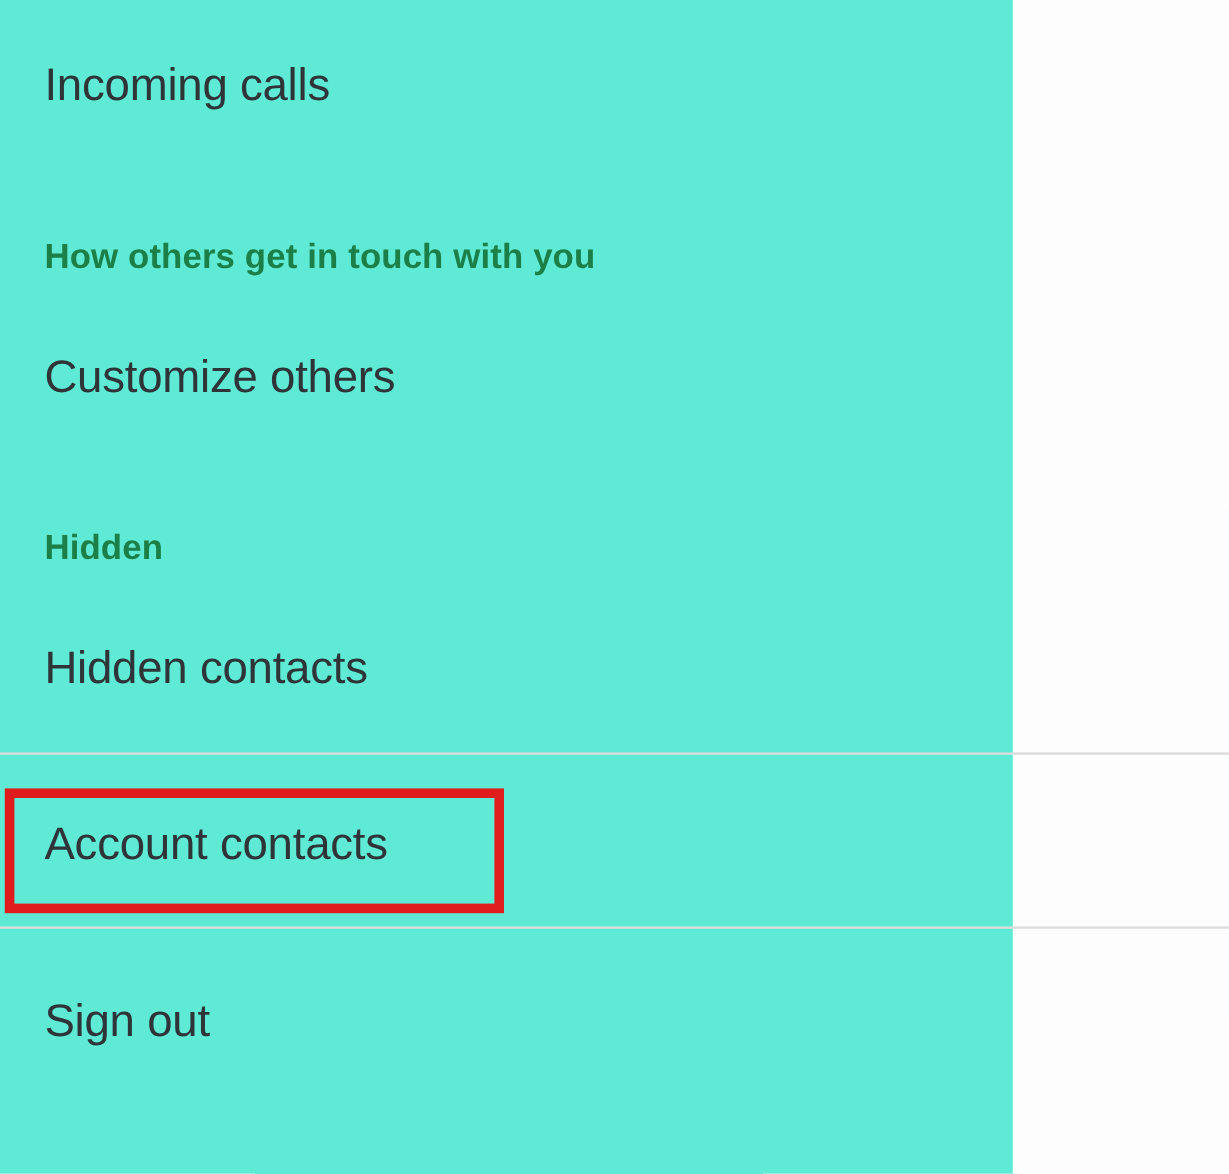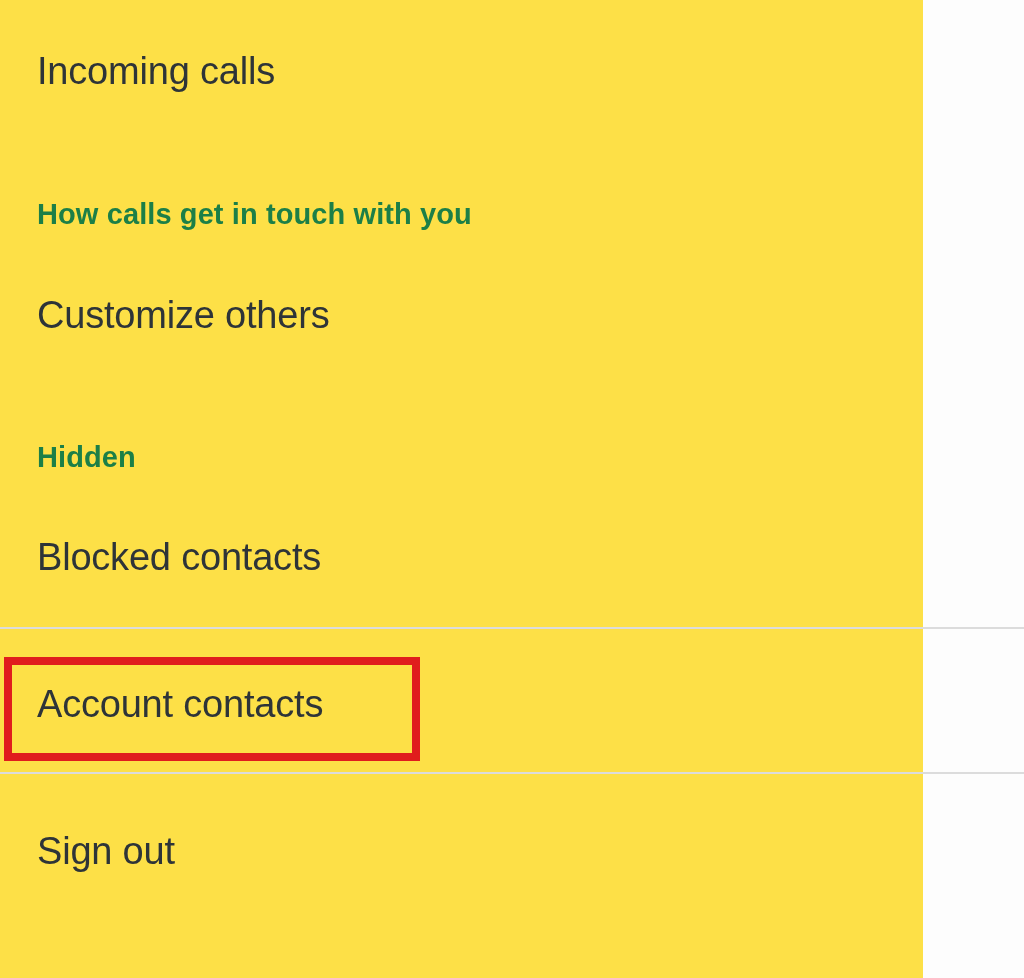--- a/index.html
+++ b/index.html
@@ -12,23 +12,23 @@
     height: 978px;
     font-family: "Liberation Sans", sans-serif;
     background: #fdfdfd;
     overflow: hidden;
     position: relative;
     -webkit-font-smoothing: antialiased;
   }
 
   .screen {
     position: relative;
-    width: 923px;
+    width: 844px;
     height: 978px;
-    background: #fde047;
+    background: #5eead4;
   }
 
   
   .row {
     position: absolute;
     left: 0;
     width: 1024px;
     box-sizing: border-box;
   }
 
@@ -89,33 +89,33 @@
 </head>
 <body>
 
 <div class="screen">
 
   <div class="row" id="row-incoming-calls">
     <span class="item-label">Incoming calls</span>
   </div>
 
   <div class="row" id="header-how-others">
-    <span class="section-header">How calls get in touch with you</span>
+    <span class="section-header">How others get in touch with you</span>
   </div>
 
   <div class="row" id="row-customize-invites">
     <span class="item-label">Customize others</span>
   </div>
 
   <div class="row" id="header-account">
     <span class="section-header">Hidden</span>
   </div>
 
   <div class="row" id="row-hidden-contacts">
-    <span class="item-label">Blocked contacts</span>
+    <span class="item-label">Hidden contacts</span>
   </div>
 
   <div class="divider" id="divider-top"></div>
 
   <div class="row" id="row-blocked-contacts">
     <span class="item-label">Account contacts</span>
   </div>
 
   <div class="divider" id="divider-bottom"></div>
 

